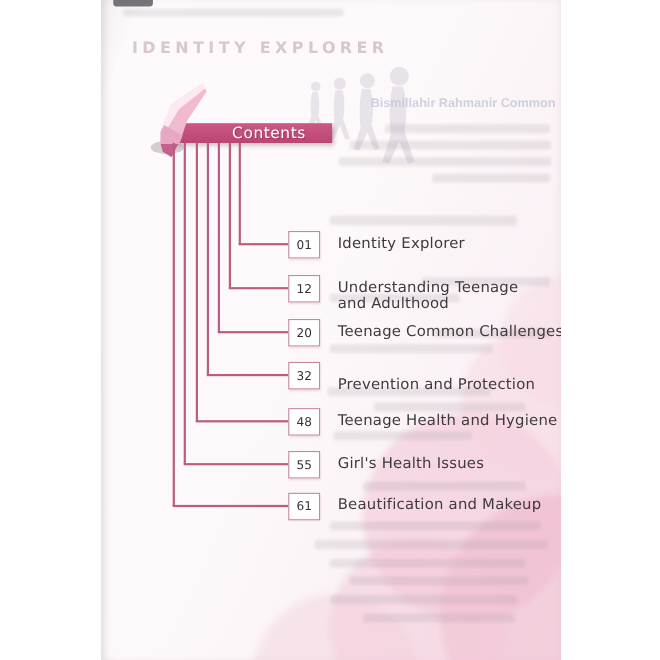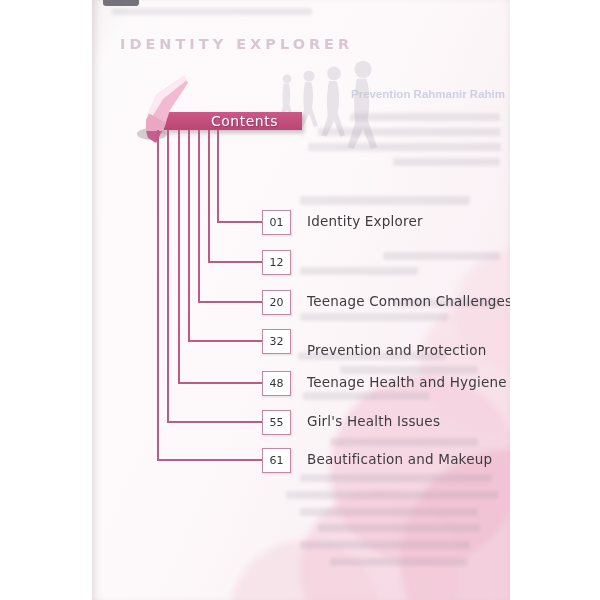--- a/index.html
+++ b/index.html
@@ -64,21 +64,21 @@
 
   <div class="blob" style="left:238px;top:375px;width:190px;height:190px;background:rgba(242,195,213,.55);"></div>
   <div class="blob" style="left:308px;top:450px;width:220px;height:220px;background:rgba(238,178,200,.5);"></div>
   <div class="blob" style="left:208px;top:490px;width:160px;height:160px;background:rgba(243,200,215,.5);"></div>
   <div class="blob" style="left:328px;top:300px;width:130px;height:130px;background:rgba(246,210,222,.45);"></div>
   <div class="blob" style="left:138px;top:540px;width:150px;height:150px;background:rgba(243,205,218,.4);"></div>
   <div class="blob" style="left:363px;top:250px;width:120px;height:120px;background:rgba(247,216,226,.4);"></div>
 
   <div class="smudge"></div>
   <div class="faint-title">IDENTITY EXPLORER</div>
-  <div class="bleed-heading">Prevention Rahmanir Rahim</div>
+  <div class="bleed-heading">Bismillahir Rahmanir Common</div>
 
   <svg class="silhouettes" width="418" height="200" viewBox="92 0 418 200">
     <defs>
       <g id="fig">
         <circle cx="0" cy="-44" r="5.5"></circle>
         <path d="M-4,-38 C-6,-28 -6,-20 -5,-10 L-10,6 L-6,7 L0,-6 L5,7 L9,6 L3,-12 C5,-22 4,-34 2,-38 Z"></path>
       </g>
     </defs>
     <g fill="#cdc3d2" opacity="0.42">
       <use href="#fig" transform="translate(287,114) scale(0.8)"></use>
@@ -130,20 +130,22 @@
         <div class="num-box" style="top: 210px;">01</div>
         <div class="entry-title" style="top: 214px;">
           <div>Identity Explorer</div>
         </div>
       </div>
       <div>
         <div class="vline" style="left: 116px; top: 130px; height: 132px;"></div>
         <div class="hline" style="left: 116px; top: 261px; width: 54px;"></div>
         <div class="num-box" style="top: 250px;">12</div>
         <div class="entry-title" style="top: 254px;">
+          <div>Understanding Teenage</div>
+          <div>and Adulthood</div>
         </div>
       </div>
       <div>
         <div class="vline" style="left: 106px; top: 130px; height: 172px;"></div>
         <div class="hline" style="left: 106px; top: 301px; width: 64px;"></div>
         <div class="num-box" style="top: 290px;">20</div>
         <div class="entry-title" style="top: 294px;">
           <div>Teenage Common Challenges</div>
         </div>
       </div>

